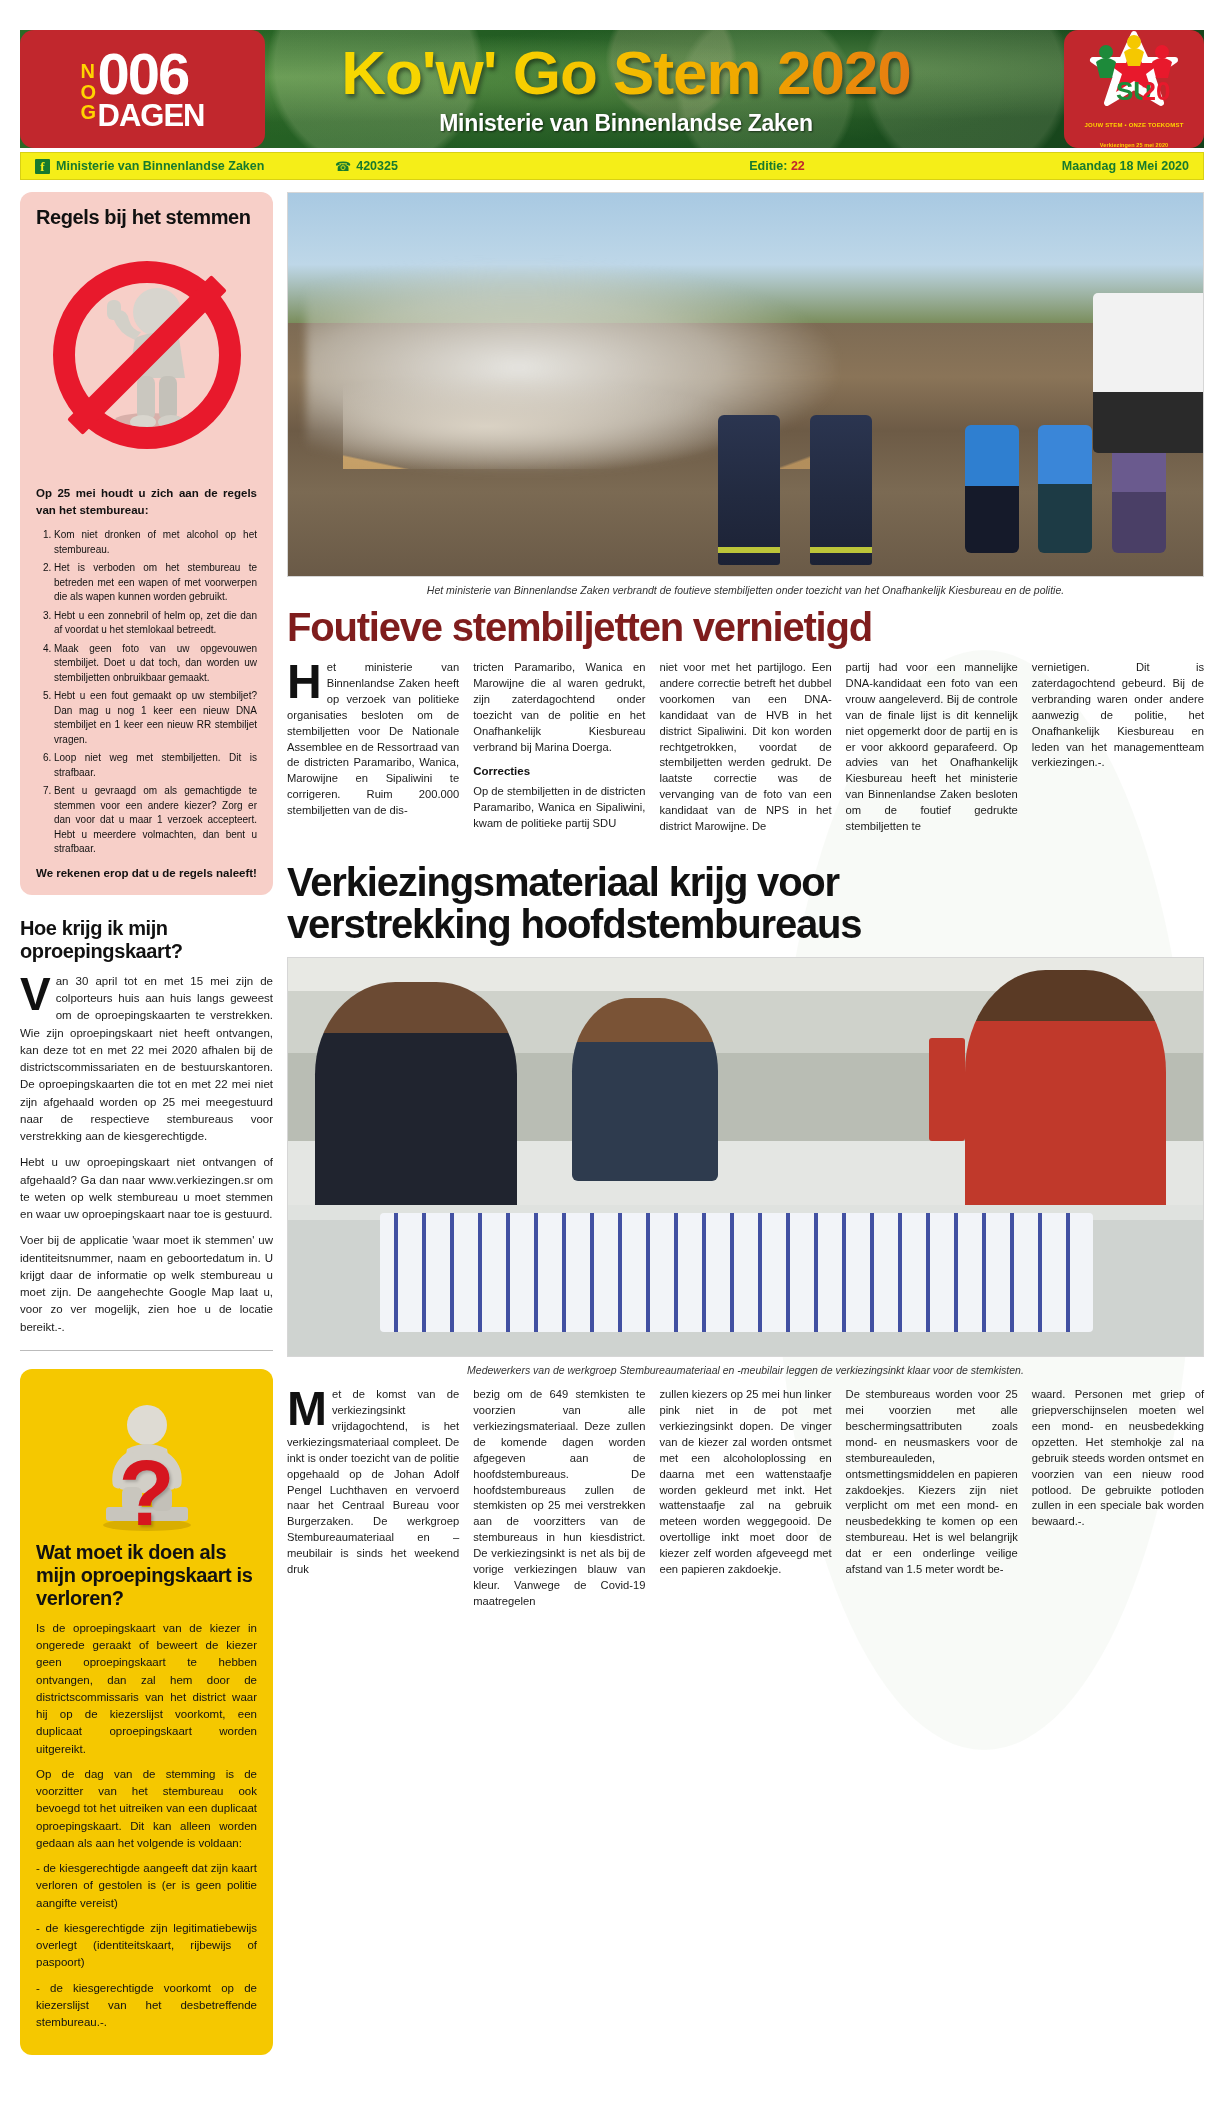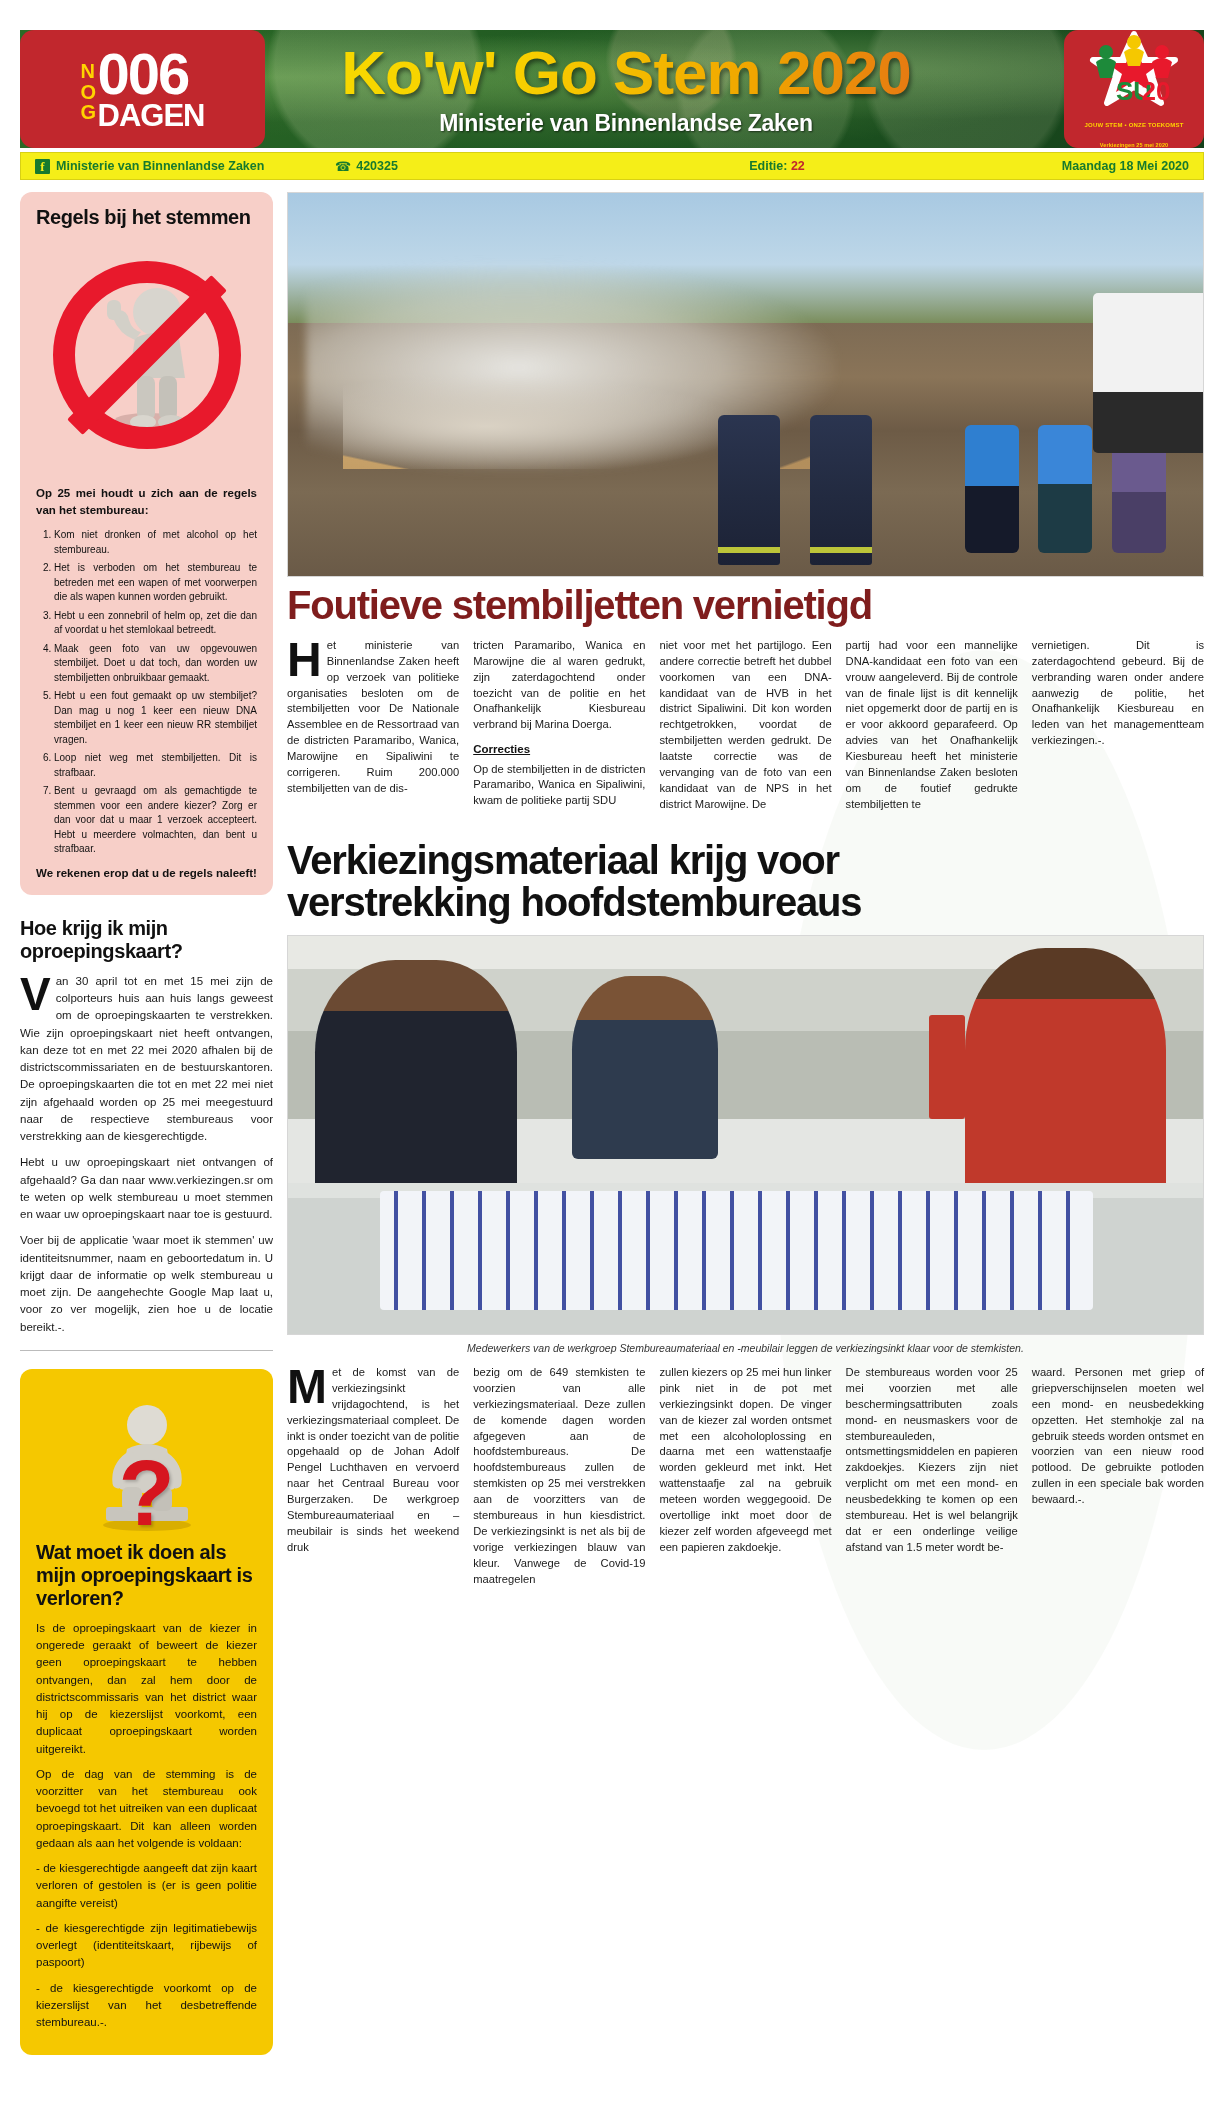--- a/index.html
+++ b/index.html
@@ -183,21 +183,21 @@
 
   .head1 { font-size:40px; font-weight:bold; letter-spacing:-1.2px; line-height:1.02; color:#7f1d1d; margin:8px 0 12px;}
   .head2 { font-size:40px; font-weight:bold; letter-spacing:-1.2px; line-height:1.05; color:#111; margin:18px 0 12px;}
   .cols4 { display:flex; gap:14px; }
   .cols4 > div { flex:1; }
   .art-text { font-size:11.2px; line-height:1.42; text-align:justify; color:#1a1a1a; }
   .art-text p { margin:0 0 8px; }
   .dropcap::first-letter{
     float:left; font-size:48px; line-height:.8; font-weight:bold; padding-right:5px; padding-top:3px; color:#111;
   }
-  .subhead { font-size:11.5px; font-weight:bold; margin:2px 0 4px; color:#111;text-decoration:underline;}
+  .subhead { font-size:11.5px; font-weight:bold; margin:2px 0 4px; color:#111;}
 
   .photo.p2 { height:400px; margin-top:4px;
     background: linear-gradient(180deg,#cfd3cf 0 30%, #b8bcb6 30% 46%, #e4e6e3 46% 100%);}
   .p2-wall { position:absolute; left:0; right:0; top:0; height:46%;
      background: linear-gradient(180deg,#e8e9e4 0 18%, #cfd2cb 18% 52%, #b9bdb4 52% 100%);}
   .p2-man1 { position:absolute; left:3%; top:6%; width:22%; height:58%;
      background:linear-gradient(180deg,#6b4a33 0 22%, #20242f 22% 100%); border-radius:40% 40% 6px 6px;}
   .p2-man2 { position:absolute; left:31%; top:10%; width:16%; height:46%;
      background:linear-gradient(180deg,#7a5336 0 24%, #2e3b4e 24% 100%); border-radius:40% 40% 6px 6px;}
   .p2-man3 { position:absolute; right:4%; top:3%; width:22%; height:64%;
@@ -359,20 +359,21 @@
         <div class="ph-sky-trees"></div>
         <div class="ph-smoke"></div>
         <div class="ph-debris"></div>
         <div class="ph-f1"></div>
         <div class="ph-f2"></div>
         <div class="ph-b1"></div>
         <div class="ph-b2"></div>
         <div class="ph-b3"></div>
         <div class="ph-van"></div>
       </div>
+      <div class="caption">Het ministerie van Binnenlandse Zaken verbrandt de foutieve stembiljetten onder toezicht van het Onafhankelijk Kiesbureau en de politie.</div>
 
       <div class="head1">Foutieve stembiljetten vernietigd</div>
 
       <div class="cols4">
         <div class="art-text">
           <p class="dropcap">Het ministerie van Binnenlandse Zaken heeft op verzoek van politieke organisaties besloten om de stembiljetten voor De Nationale Assemblee en de Ressortraad van de districten Paramaribo, Wanica, Marowijne en Sipaliwini te corrigeren. Ruim 200.000 stembiljetten van de dis-</p>
         </div>
         <div class="art-text">
           <p>tricten Paramaribo, Wanica en Marowijne die al waren gedrukt, zijn zaterdagochtend onder toezicht van de politie en het Onafhankelijk Kiesbureau verbrand bij Marina Doerga.</p>
           <div class="subhead">Correcties</div>

